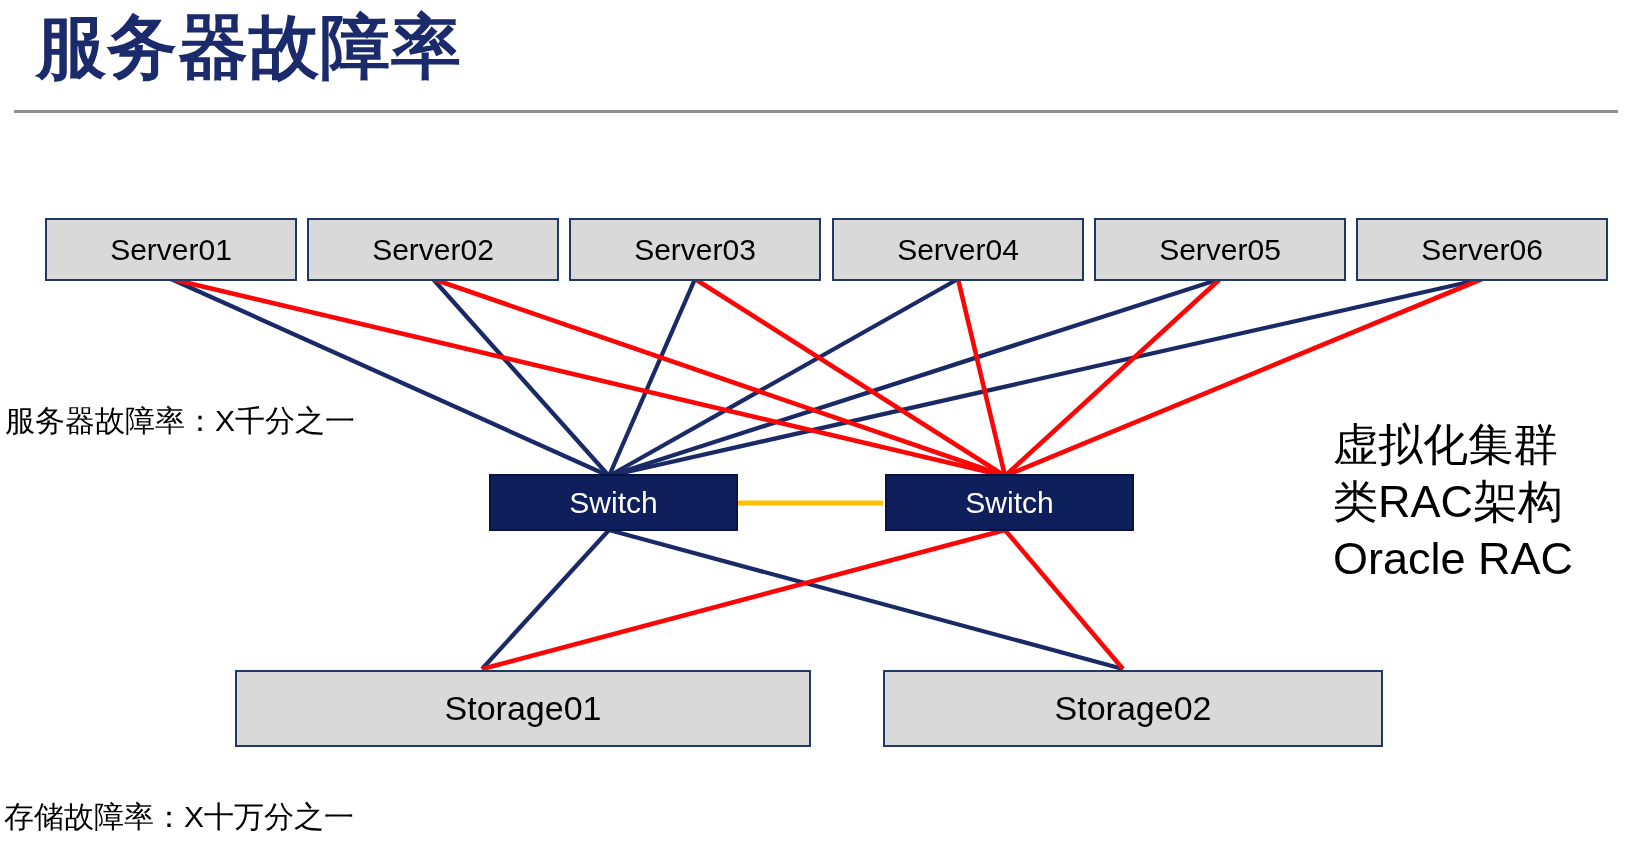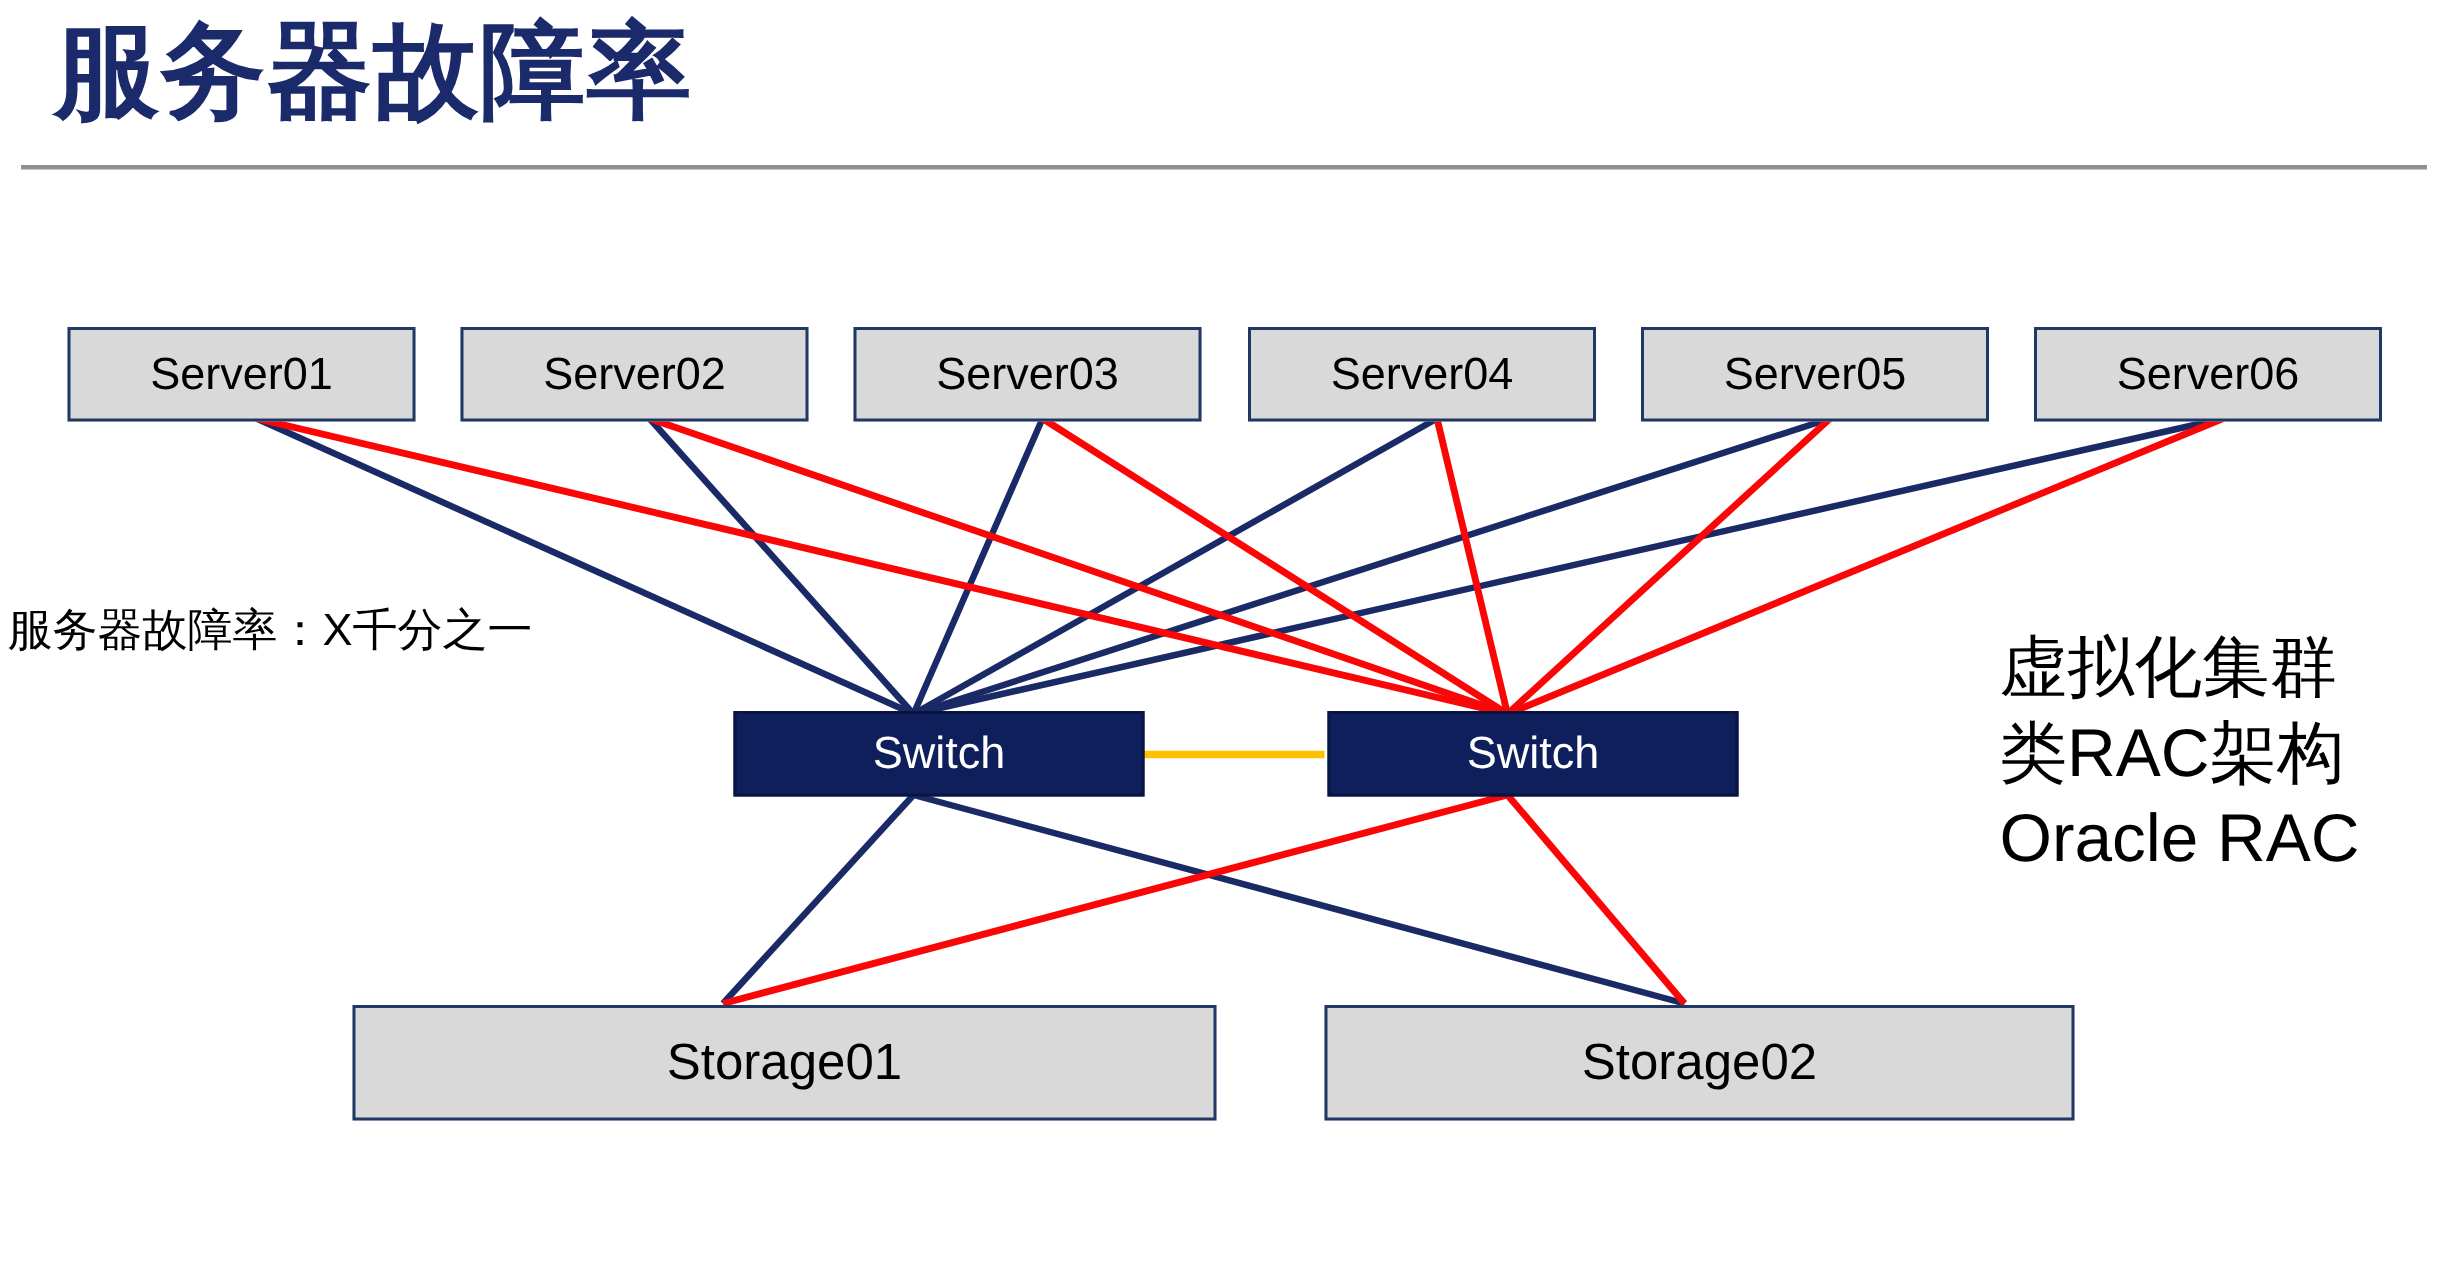--- a/index.html
+++ b/index.html
@@ -23,27 +23,27 @@
     background:var(--divider);
   }
   #edges{position:absolute;left:0;top:0;z-index:1;}
   .node{
     position:absolute;z-index:2;
     display:flex;align-items:center;justify-content:center;
     box-sizing:border-box;
     color:#000;
   }
   .server{
-    width:232px;height:63px;top:218px;
+    width:252px;height:63px;top:218px;
     background:var(--node_fill);
     border:2.5px solid var(--node_border);
     font-size:30px;
   }
   .switch{
-    width:274px;height:57px;top:474px;
+    width:249px;height:57px;top:474px;
     background:var(--switch_fill);
     border:2px solid var(--switch_border);
     color:#ffffff;
     font-size:30px;
   }
   .storage{
     height:77px;top:670px;
     background:var(--node_fill);
     border:2.5px solid var(--node_border);
     font-size:34px;
@@ -95,20 +95,21 @@
   <div class="node server" style="left:1094px">Server05</div>
   <div class="node server" style="left:1356px">Server06</div>
 
   <div class="node switch" style="left:489px">Switch</div>
   <div class="node switch" style="left:885px">Switch</div>
 
   <div class="node storage" style="left:235px;width:576px">Storage01</div>
   <div class="node storage" style="left:883px;width:500px">Storage02</div>
 
   <div class="note note-server">服务器故障率：X千分之一</div>
+  <div class="note note-storage">存储故障率：X十万分之一</div>
 
   <div class="cluster-note">
     <span>虚拟化集群</span>
     <span>类RAC架构</span>
     <span>Oracle RAC</span>
   </div>
 
 </div>
 
 </body></html>

